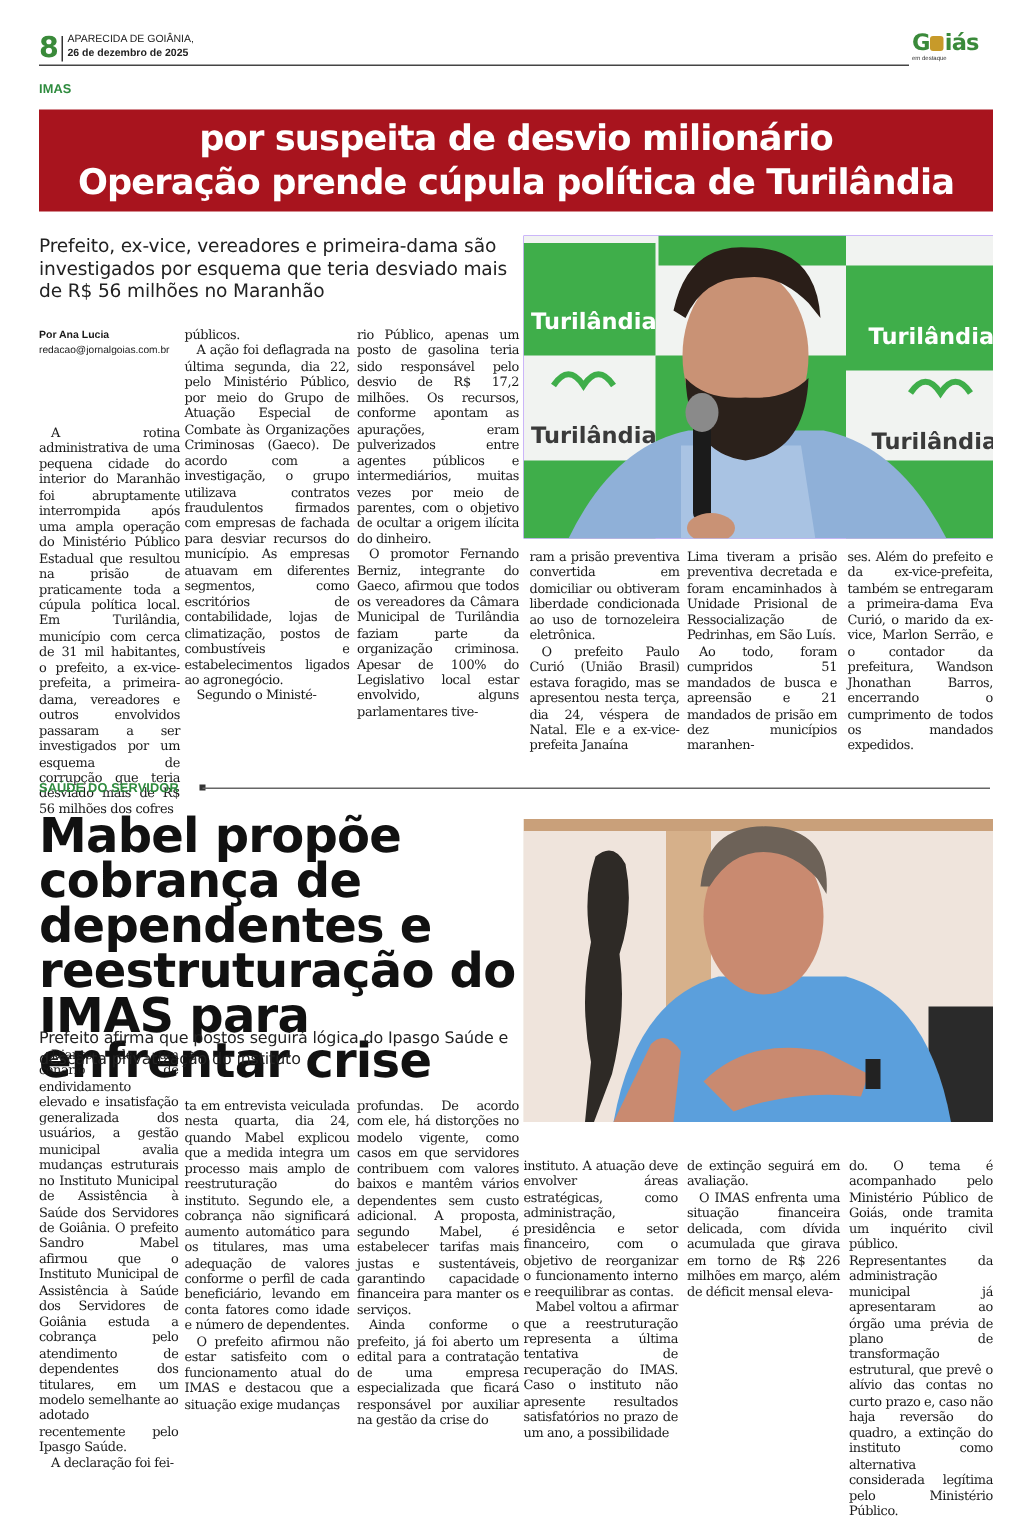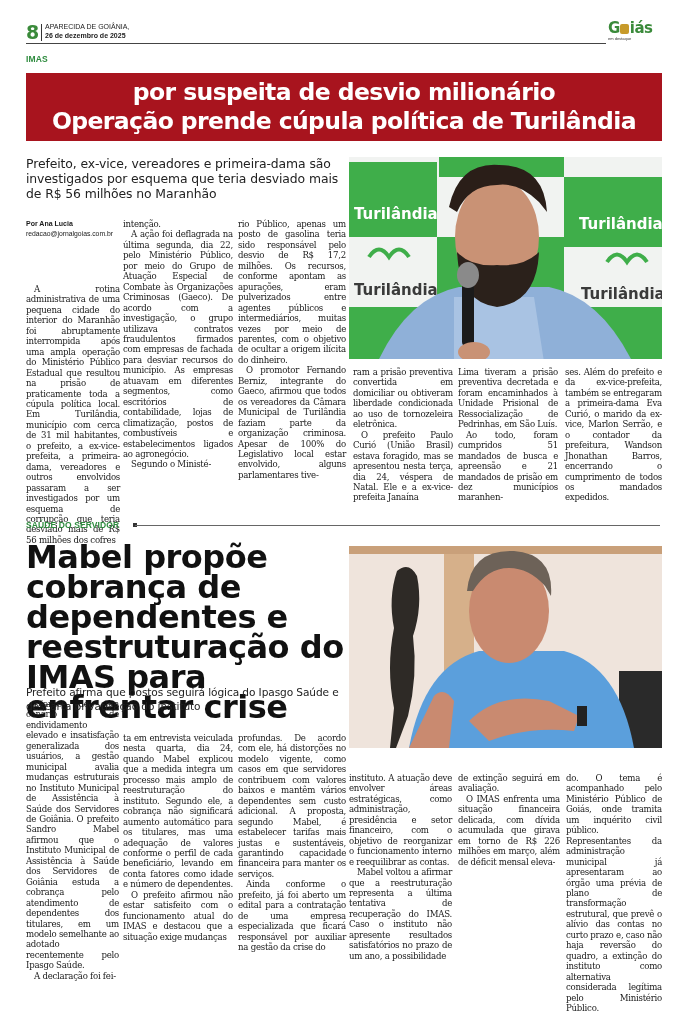--- a/index.html
+++ b/index.html
@@ -71,21 +71,21 @@
 
 <div class="byline">
   <div class="name">Por Ana Lucia</div>
   <div class="email">redacao@jornalgoias.com.br</div>
 </div>
 
 <div class="col" style="left:26px; top:249px; width:94px;margin-top:35px;">
   <p>A rotina administrativa de uma pequena cidade do interior do Maranhão foi abruptamente interrompida após uma ampla operação do Ministério Público Estadual que resultou na prisão de praticamente toda a cúpula política local. Em Turilândia, município com cerca de 31 mil habitantes, o prefeito, a ex-vice-prefeita, a primeira-dama, vereadores e outros envolvidos passaram a ser investigados por um esquema de corrupção que teria desviado mais de R$ 56 milhões dos cofres</p>
 </div>
 <div class="col" style="left:123px; top:219px; width:110px;">
-  <p class="cont">intenção.</p>
+  <p class="cont">públicos.</p>
   <p>A ação foi deflagrada na última segunda, dia 22, pelo Ministério Público, por meio do Grupo de Atuação Especial de Combate às Organizações Criminosas (Gaeco). De acordo com a investigação, o grupo utilizava contratos fraudulentos firmados com empresas de fachada para desviar recursos do município. As empresas atuavam em diferentes segmentos, como escritórios de contabilidade, lojas de climatização, postos de combustíveis e estabelecimentos ligados ao agronegócio.</p>
   <p>Segundo o Ministé-</p>
 </div>
 <div class="col" style="left:238px; top:219px; width:108px;">
   <p class="cont">rio Público, apenas um posto de gasolina teria sido responsável pelo desvio de R$ 17,2 milhões. Os recursos, conforme apontam as apurações, eram pulverizados entre agentes públicos e intermediários, muitas vezes por meio de parentes, com o objetivo de ocultar a origem ilícita do dinheiro.</p>
   <p>O promotor Fernando Berniz, integrante do Gaeco, afirmou que todos os vereadores da Câmara Municipal de Turilândia faziam parte da organização criminosa. Apesar de 100% do Legislativo local estar envolvido, alguns parlamentares tive-</p>
 </div>
 
 <div class="photo photo1">
   <svg width="313" height="202" viewBox="0 0 313 202">

